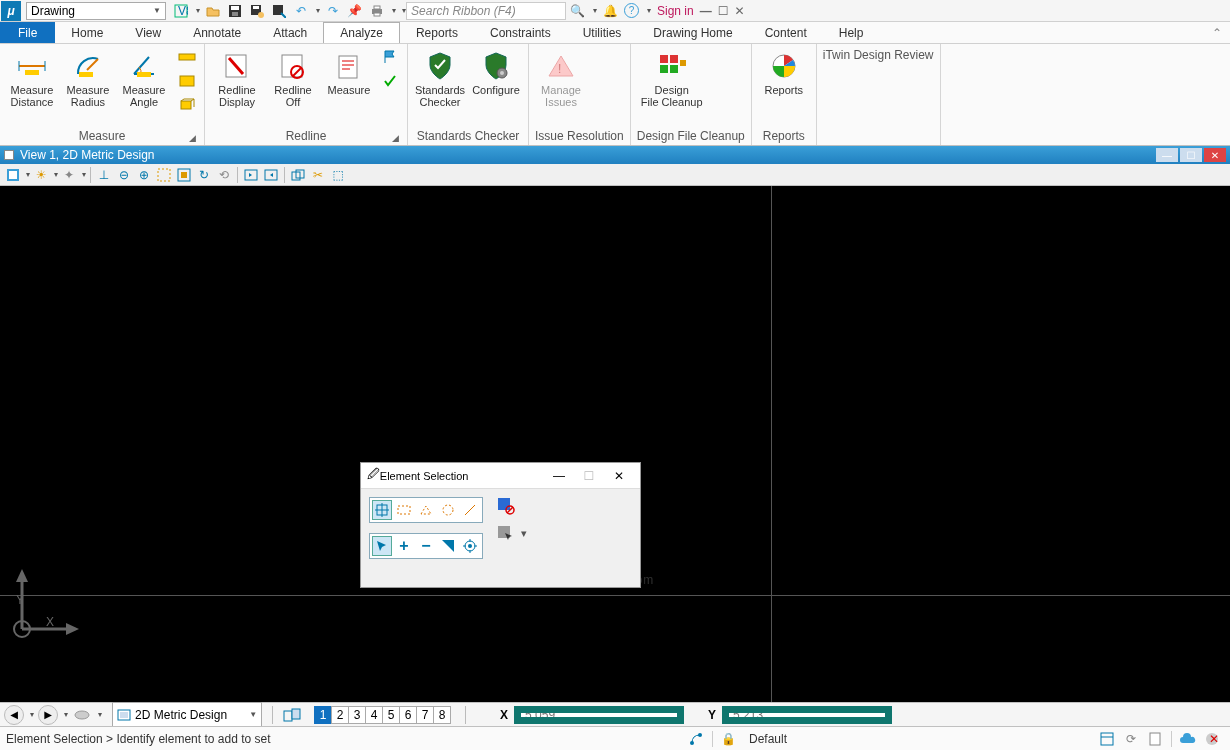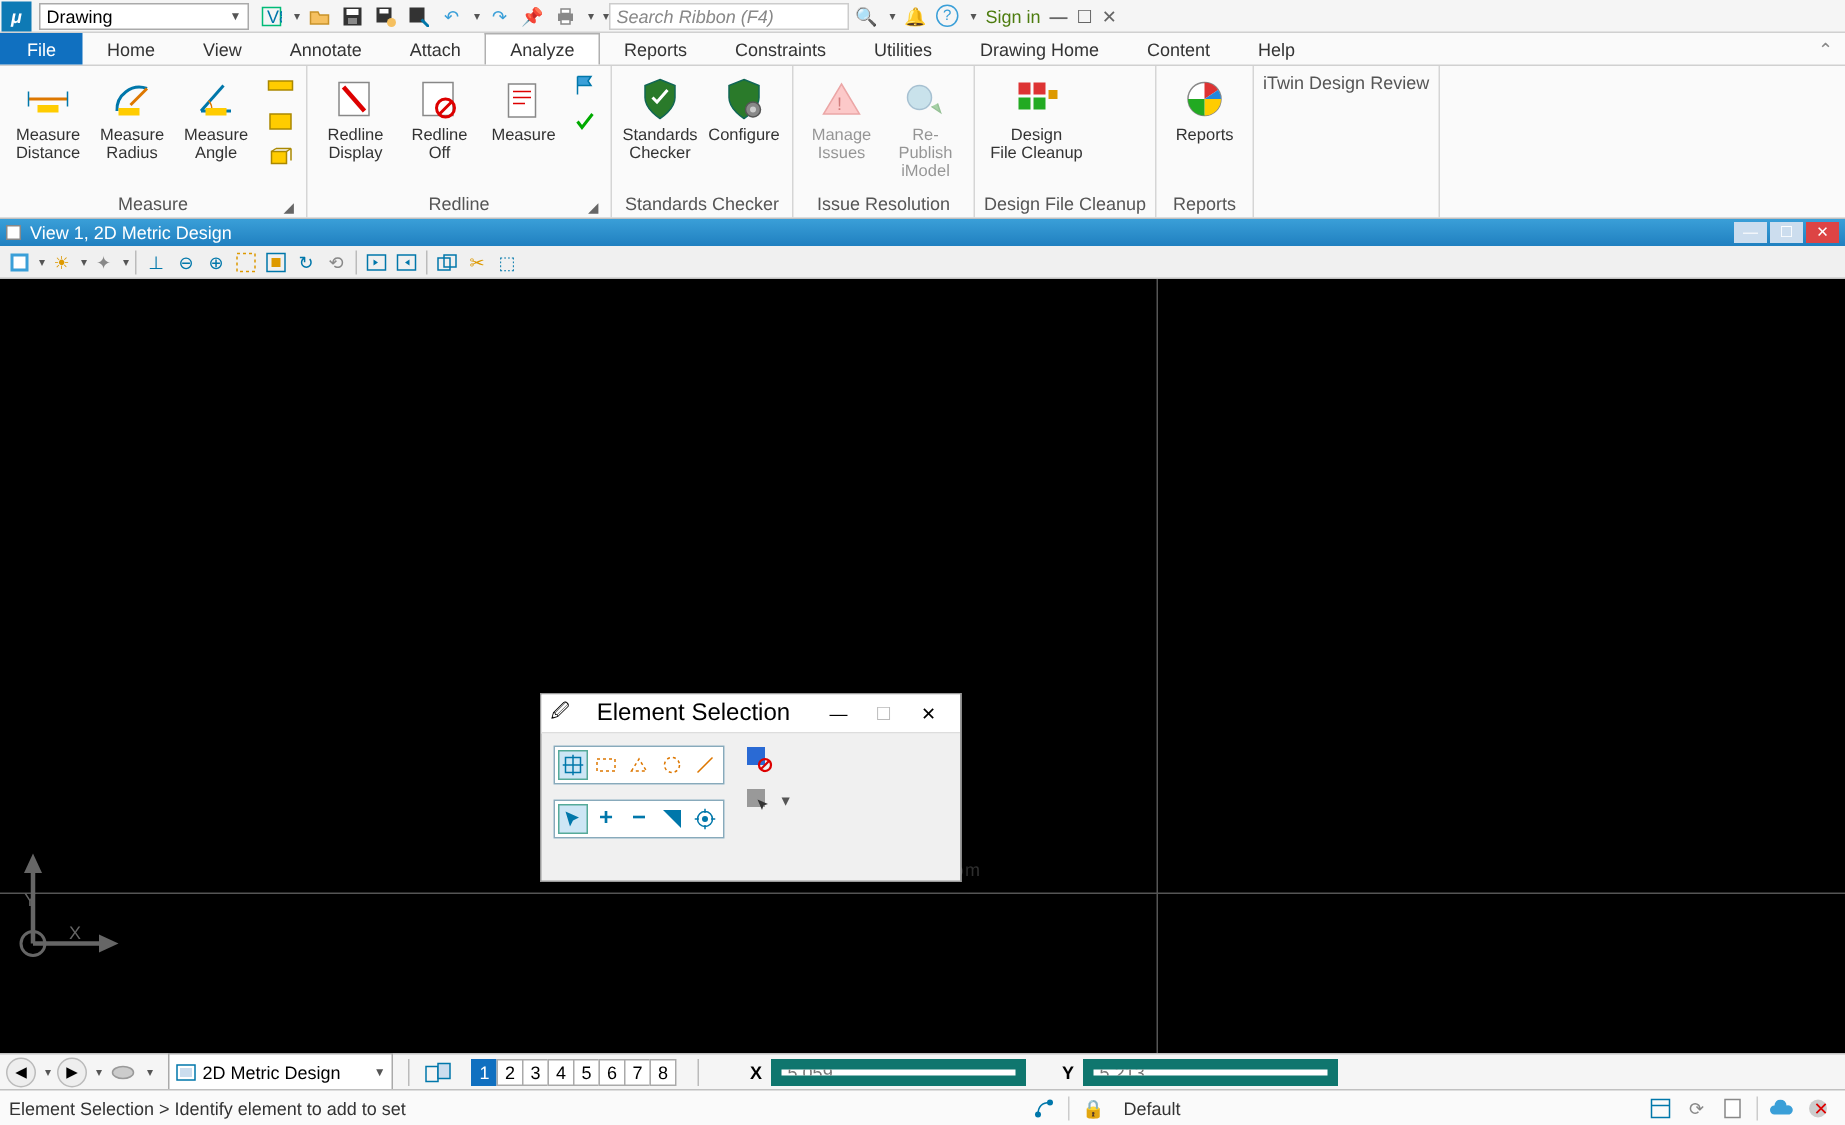--- a/index.html
+++ b/index.html
@@ -32,21 +32,21 @@
 .view-title .winbtn{width:22px;height:14px;margin-left:2px;display:flex;align-items:center;justify-content:center;font-size:10px}
 .view-toolbar{height:22px;background:#f0f0f0;display:flex;align-items:center;gap:2px;padding:0 4px;border-bottom:1px solid #c0c0c0}
 .vt-btn{width:18px;height:18px;display:flex;align-items:center;justify-content:center;cursor:pointer}
 .vt-sep{width:1px;height:16px;background:#bbb;margin:0 2px}
 .canvas{flex:1;background:#000;position:relative;overflow:hidden}
 .crosshair-h{position:absolute;left:0;right:0;height:1px;background:#555;top:409px}
 .crosshair-v{position:absolute;top:0;bottom:0;width:1px;background:#555;left:771px}
 .axis{position:absolute;left:4px;bottom:58px;color:#555;font-size:10px}
 .dialog{position:absolute;left:360px;top:276px;width:281px;height:126px;background:#f0f0f0;border:1px solid #999;box-shadow:2px 2px 6px rgba(0,0,0,.3)}
 .dlg-title{height:26px;display:flex;align-items:center;padding:0 6px;background:#fff;border-bottom:1px solid #ddd}
-.dlg-title .t{flex:1;margin-left:18px;font-size:16px}
+.dlg-title .t{flex:1;margin-left:0;font-size:11px}
 .dlg-title .wb{width:30px;height:24px;display:flex;align-items:center;justify-content:center;cursor:pointer}
 .dlg-body{padding:8px;display:flex;gap:14px}
 .dlg-col{display:flex;flex-direction:column;gap:10px}
 .tool-row{display:flex;border:1px solid #8ab;background:#fff;padding:2px;gap:2px}
 .tool-row .tb{width:20px;height:20px;display:flex;align-items:center;justify-content:center;cursor:pointer}
 .tool-row .tb.active{background:#cde6f5;border:1px solid #5a9}
 .wm{position:absolute;left:500px;top:310px;color:#666;opacity:.35;font-size:28px;pointer-events:none}
 .bottombar{height:24px;background:#f5f5f5;border-top:1px solid #c0c0c0;display:flex;align-items:center;gap:4px;padding:0 4px}
 .navbtn{width:20px;height:20px;border:1px solid #bbb;border-radius:10px;display:flex;align-items:center;justify-content:center;background:#eee;cursor:pointer;font-size:10px}
 .model-sel{width:150px;height:20px;border:1px solid #aaa;display:flex;align-items:center;padding:12px 4px;background:#fff;margin-left:6px}
@@ -120,21 +120,21 @@
   </div>
   <div class="search-ribbon">
       <span>Search Ribbon (F4)</span>
     </div>
   <div class="title-right">
     <span style="color:#07a">🔍</span>
     <span class="drop">▾</span>
     <span style="color:#3a9fd8">🔔</span>
     <span style="color:#3a9fd8;border:1px solid #3a9fd8;border-radius:8px;width:15px;height:15px;display:inline-flex;align-items:center;justify-content:center;font-size:10px">?</span>
     <span class="drop">▾</span>
-    <span style="color:#4d7c0f">Sign in</span>
+    <span style="color:#be185d">Sign in</span>
     <span style="color:#666;font-weight:bold">—</span>
     <span style="color:#666">☐</span>
     <span style="color:#666">✕</span>
   </div>
 </div>
 
 <div class="menubar">
   <div class="menu-item file">
       <span>File</span>
     </div>
@@ -311,29 +311,20 @@
   <div class="rgroup">
     <div class="rgroup-body">
       <div class="rbtn disabled">
           <div class="ico">
             <svg width="28" height="26">
               <path d="M14 3l12 20H2z" fill="#f99" stroke="#d55"></path>
               <text x="11" y="20" fill="#a00" font-size="12">!</text>
             </svg>
           </div>
           <div class="lbl">Manage<br>Issues</div>
-        </div>
-      <div class="rbtn disabled">
-          <div class="ico">
-            <svg width="28" height="26">
-              <circle cx="10" cy="12" r="8" fill="#9cd" stroke="#58a"></circle>
-              <path d="M18 18l6 4-2-6" fill="#5a5" stroke="#383"></path>
-            </svg>
-          </div>
-          <div class="lbl">Re-Publish<br>iModel</div>
         </div>
     </div>
     <div class="rgroup-label"><span>Issue Resolution</span></div>
   </div>
 
   <div class="rgroup">
     <div class="rgroup-body">
       <div class="rbtn" style="width:70px">
           <div class="ico">
             <svg width="30" height="28">

